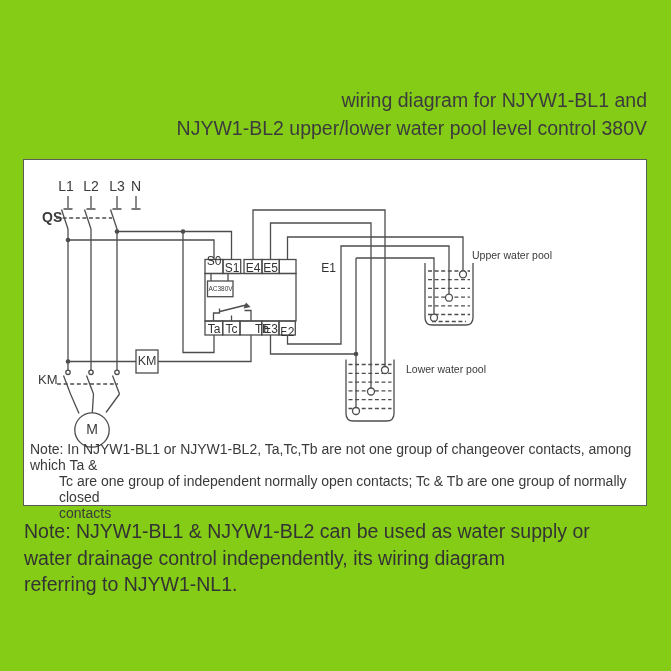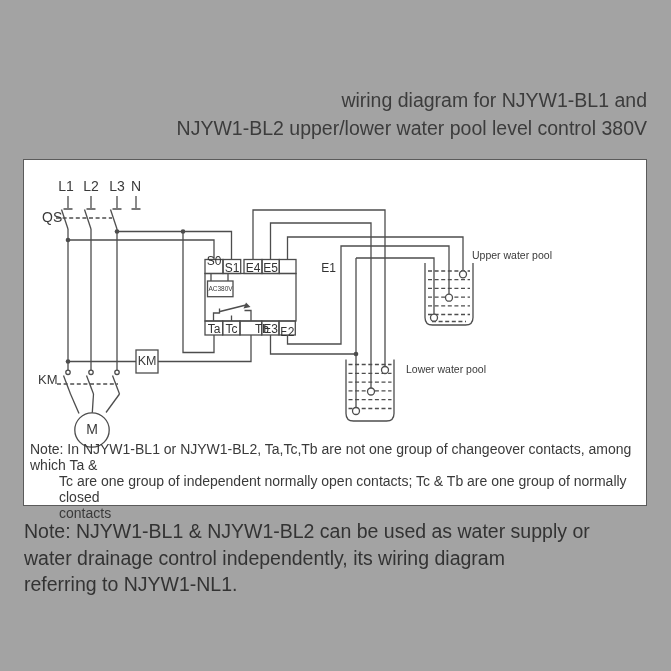--- a/index.html
+++ b/index.html
@@ -1,17 +1,17 @@
 <!DOCTYPE html>
 <html><head>
 <meta charset="utf-8">
 <style>
   html,body{margin:0;padding:0;background:#ffffff;}
   #canvas{
-    position:relative;width:671px;height:671px;background:#a3a3a3;
+    position:relative;width:671px;height:671px;background:#84cc16;
     font-family:"Liberation Sans","DejaVu Sans",sans-serif;
     color:#3a3a3a;overflow:hidden;
   }
   
   #title{
     position:absolute;top:87px;right:24px;left:40px;
     text-align:right;font-size:19.5px;line-height:27.5px;color:#3c3c3c;
   }
   
   #frame{
@@ -187,21 +187,21 @@
     <g>
       <circle class="node" cx="92" cy="430" r="17.2"></circle>
     </g>
   </svg>
 
   <span class="lbl phase" style="left:55px;top:178px;">L1</span>
   <span class="lbl phase" style="left:80px;top:178px;">L2</span>
   <span class="lbl phase" style="left:106px;top:178px;">L3</span>
   <span class="lbl phase" style="left:125px;top:178px;">N</span>
 
-  <span class="lbl" style="left:42px;top:209px;">QS</span>
+  <span class="lbl" style="left:42px;top:209px;font-weight:bold;">QS</span>
   <span class="lbl" style="left:38px;top:372px;font-size:13px;">KM</span>
   <span id="km-coil-label">KM</span>
   <span id="motor-label">M</span>
 
   <span class="term" style="left:205px;top:254px;width:18px;">S0</span>
   <span class="term" style="left:223px;top:261px;width:18px;">S1</span>
   <span class="term" style="left:244px;top:261px;width:18px;">E4</span>
   <span class="term" style="left:262px;top:261px;width:17px;">E5</span>
   <span class="term" style="left:279px;top:261px;width:17px;padding-left:41px;">E1</span>
 

